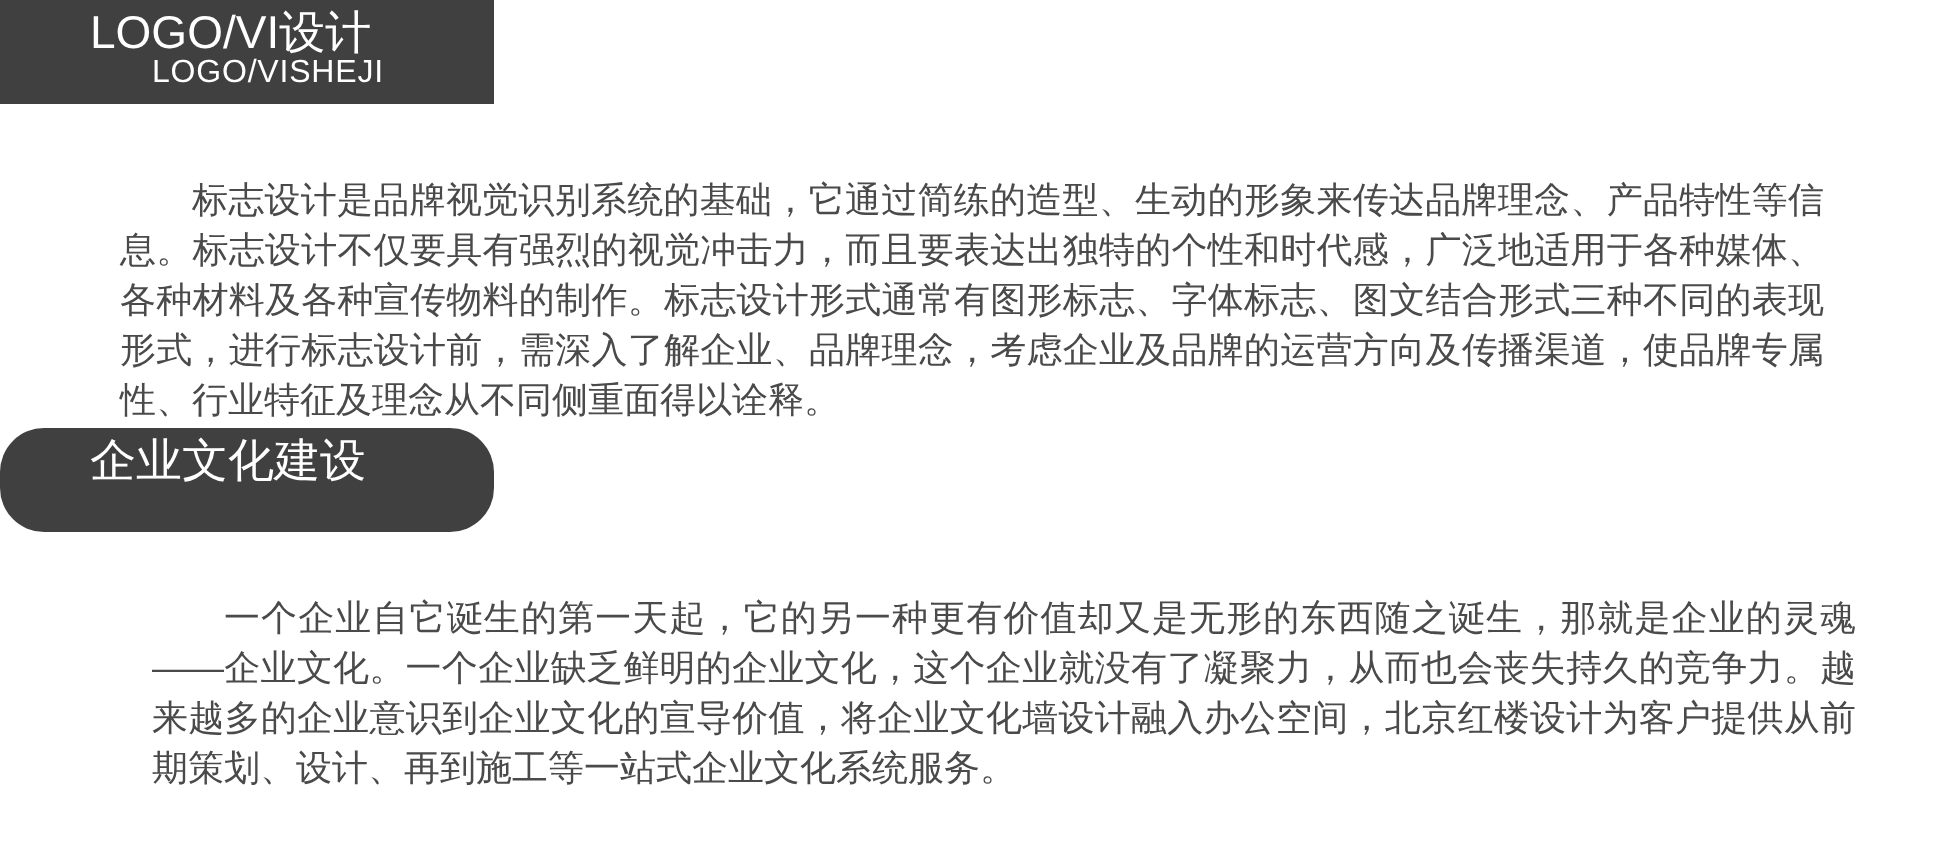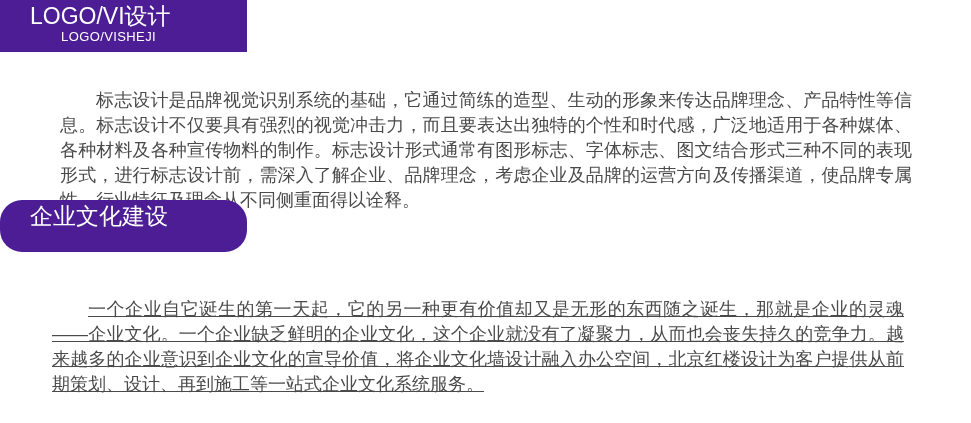--- a/index.html
+++ b/index.html
@@ -16,66 +16,65 @@
   .page {
     position: relative;
     width: 971px;
     height: 423px;
   }
   .section-banner {
     position: absolute;
     left: 0;
     width: 247px;
     height: 52px;
-    background: #4c1d95;
+    background: #404040;
     color: #ffffff;
     box-sizing: border-box;
-    padding-left: 30px;
+    padding-left: 45px;
   }
   .banner-title {
     font-size: 23px;
     line-height: 26px;
     padding-top: 3px;
     font-weight: normal;
     letter-spacing: 0px;
     white-space: nowrap;
   }
   .banner-sub {
-    font-size: 13px;
+    font-size: 16px;
     line-height: 15px;
     padding-left: 31px;
     letter-spacing: 0.4px;
     white-space: nowrap;
   }
   #banner-logo {
     top: 0;
   }
   #banner-culture {
-    top: 200px;
+    top: 214px;
     border-radius: 22px;
   }
   .body-text {
     position: absolute;
     color: #4a4a4a;
     font-size: 18px;
     line-height: 25px;
     text-align: justify;
     text-justify: inter-ideograph;
     text-indent: 2em;
   }
   #text-logo {
     left: 60px;
     top: 88px;
     width: 852px;
   }
   #text-culture {
-    left: 52px;
+    left: 76px;
     top: 297px;
     width: 852px;
-    text-decoration: underline;
   }
 </style>
 </head>
 <body>
 
 <div class="page">
 
   <div class="section-banner" id="banner-logo">
     <div class="banner-title">LOGO/VI设计</div>
     <div class="banner-sub">LOGO/VISHEJI</div>

